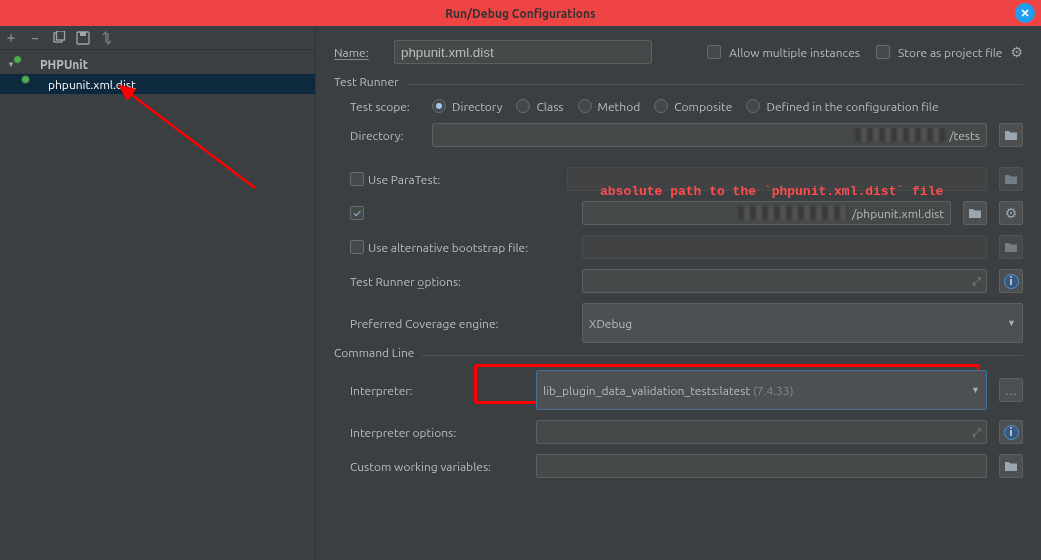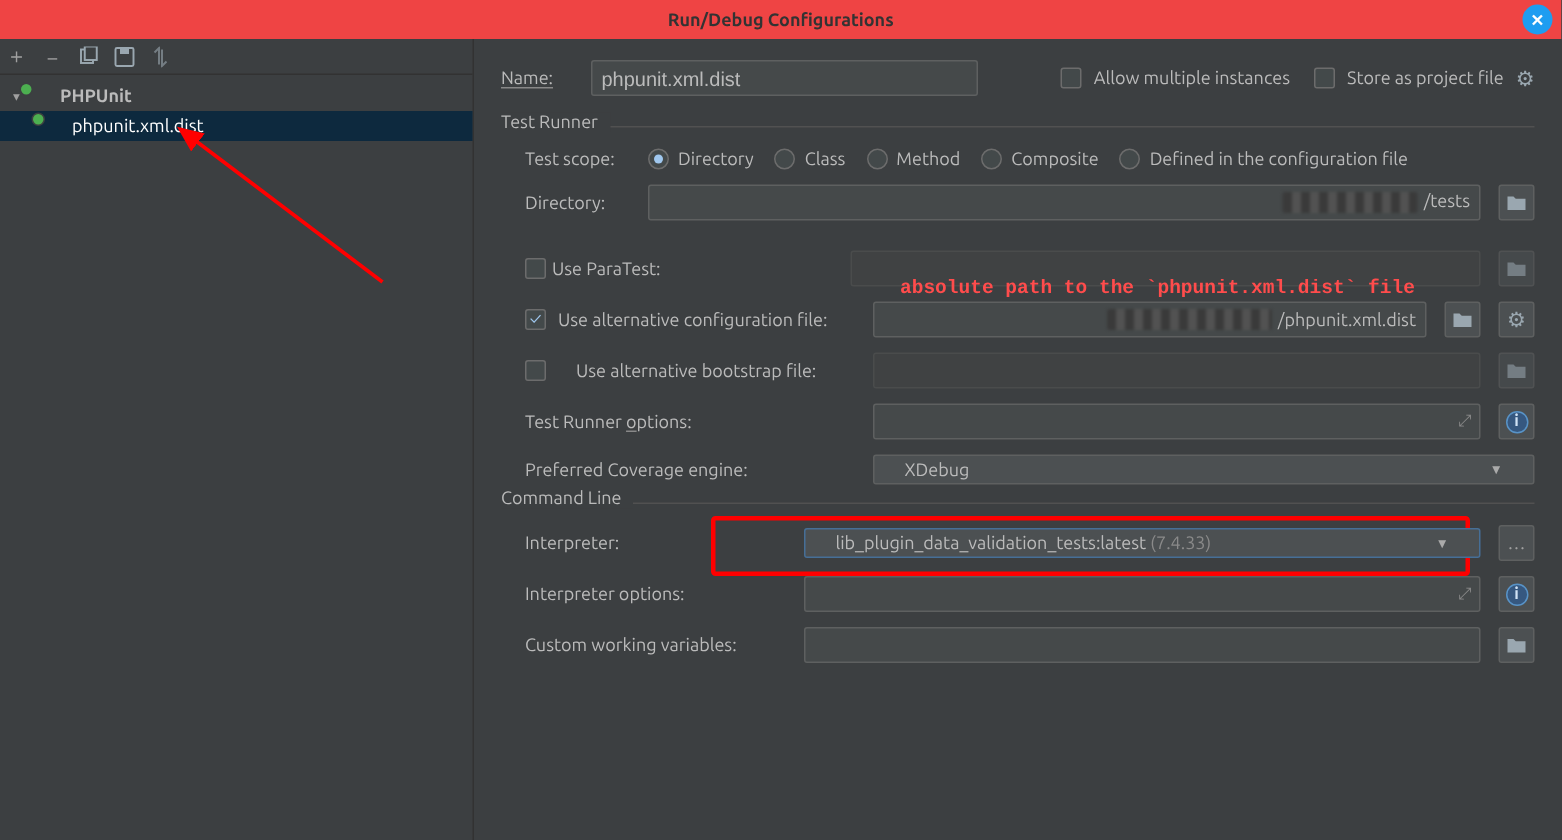--- a/index.html
+++ b/index.html
@@ -219,25 +219,25 @@
   .expand-icon {
     color: #888;
     font-size: 11px;
     margin-left: auto;
     letter-spacing: -1px;
   }
   .dropdown {
     flex: 1;
     background: #4c5052;
     border: 1px solid #5e6060;
-    height: 20px;
+    height: 40px;
     border-radius: 2px;
     display: flex;
     align-items: center;
-    padding: 0 20px;
+    padding: 0 6px;
     color: #bbbbbb;
     position: relative;
   }
   .dropdown .caret {
     margin-left: auto;
     color: #aaa;
     font-size: 9px;
   }
   .blur-strip {
     display: inline-block;
@@ -357,21 +357,21 @@
               </label>
             <label class="radio-item">
                 <span class="radio"></span>
                 <span>Defined in the configuration file</span>
               </label>
           </div>
         </div>
         <div class="fieldset-row" style="position:relative">
           <span class="label label-col-short">Directory:</span>
           <div class="field-wide">
-            <span style="margin-left:auto; display:flex; gap:4px">
+            <span style="margin-left:auto; display:flex; align-items:center; gap:4px">
               <span class="blur-strip" style="width:90px"></span>
               <span>/tests</span>
             </span>
           </div>
           <div class="btn-icon">
             <svg viewBox="0 0 14 14">
                 <path class="folder-icon" d="M1 3 h4 l1.5 1.5 H13 V12 H1 Z"></path>
               </svg>
           </div>
         </div>
@@ -387,41 +387,40 @@
           <div class="btn-icon" style="opacity:.6">
             <svg viewBox="0 0 14 14">
                 <path class="folder-icon" d="M1 3 h4 l1.5 1.5 H13 V12 H1 Z"></path>
               </svg>
           </div>
         </div>
 
         <div class="fieldset-row" style="position:relative">
           <label class="row" style="gap:8px;width:220px">
             <span class="checkbox checked"></span>
-            <span class="label">Use alternative configuration file:</span>
           </label>
           <span class="annotation" style="left:250px;top:-17px">absolute path to the `phpunit.xml.dist` file</span>
           <div class="field-wide">
             <span style="margin-left:auto; display:flex; align-items:center; gap:4px">
               <span class="blur-strip" style="width:110px"></span>
               <span>/phpunit.xml.dist</span>
             </span>
           </div>
           <div class="btn-icon">
             <svg viewBox="0 0 14 14">
                 <path class="folder-icon" d="M1 3 h4 l1.5 1.5 H13 V12 H1 Z"></path>
               </svg>
           </div>
           <div class="btn-icon">
             <span class="gear">⚙</span>
           </div>
         </div>
 
         <div class="fieldset-row">
-          <label class="row" style="gap:20px;width:220px">
+          <label class="row" style="gap:4px;width:220px">
             <span class="checkbox"></span>
             <span class="label">Use alternative bootstrap file:</span>
           </label>
           <div class="field-wide disabled"></div>
           <div class="btn-icon" style="opacity:.6">
             <svg viewBox="0 0 14 14">
                 <path class="folder-icon" d="M1 3 h4 l1.5 1.5 H13 V12 H1 Z"></path>
               </svg>
           </div>
         </div>

